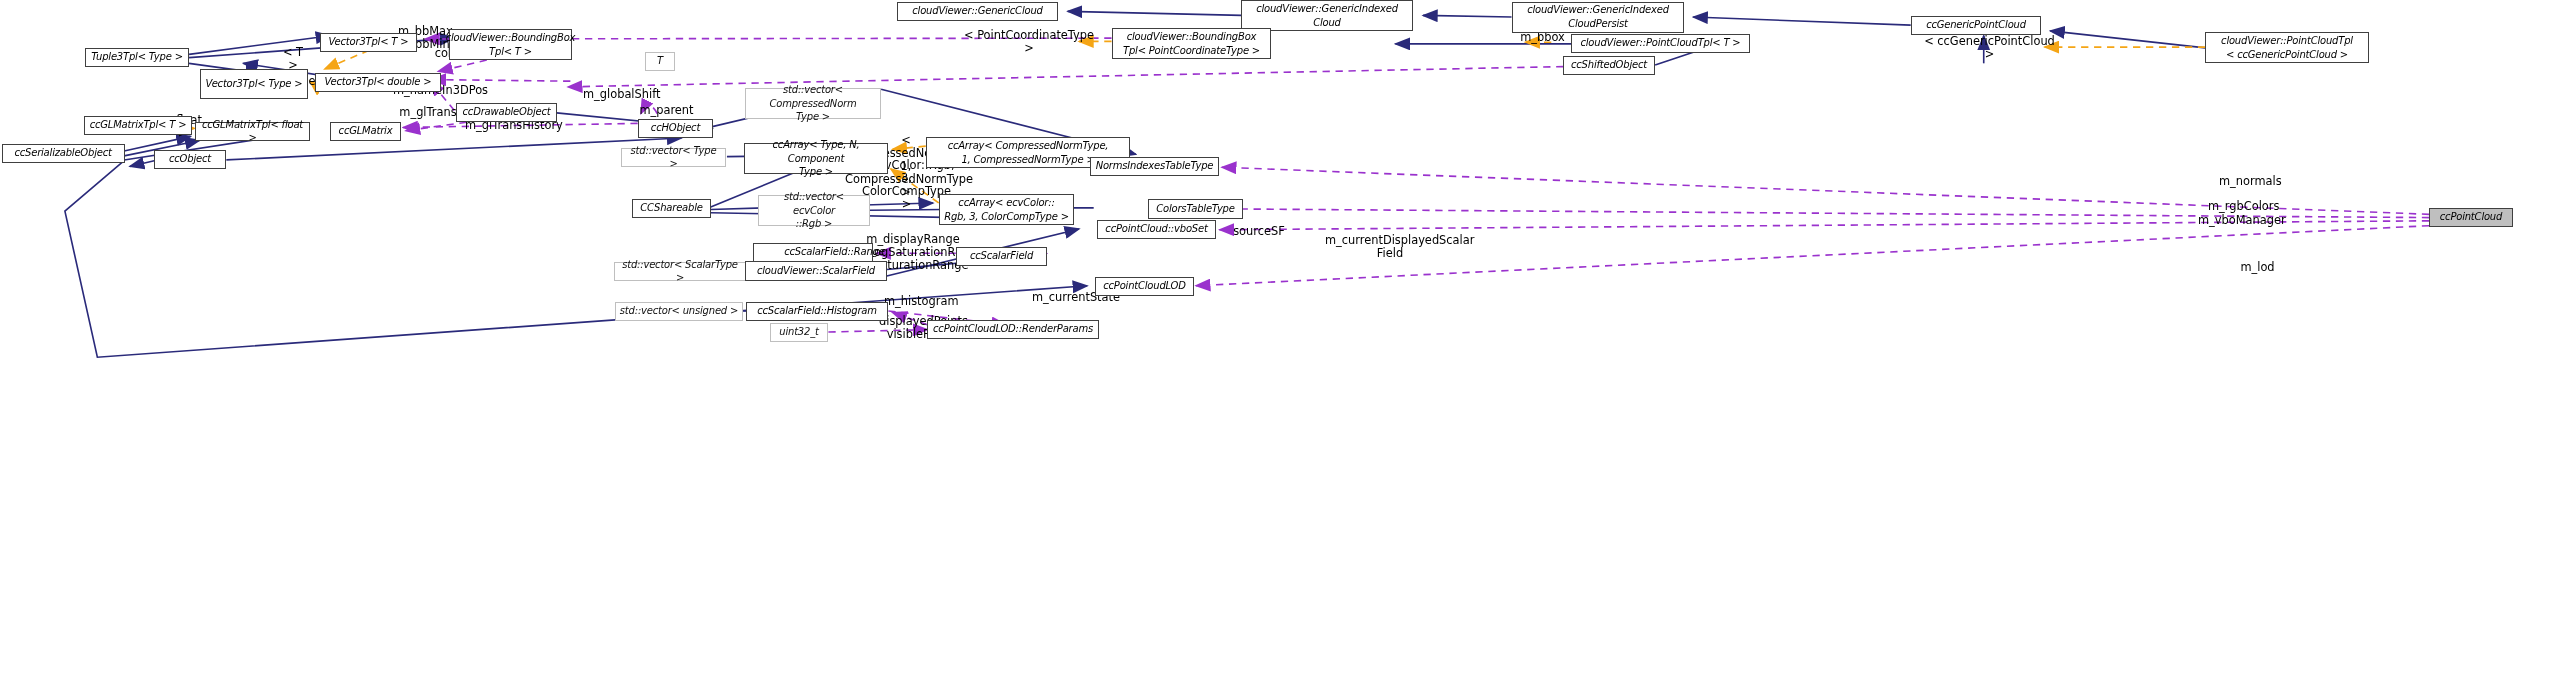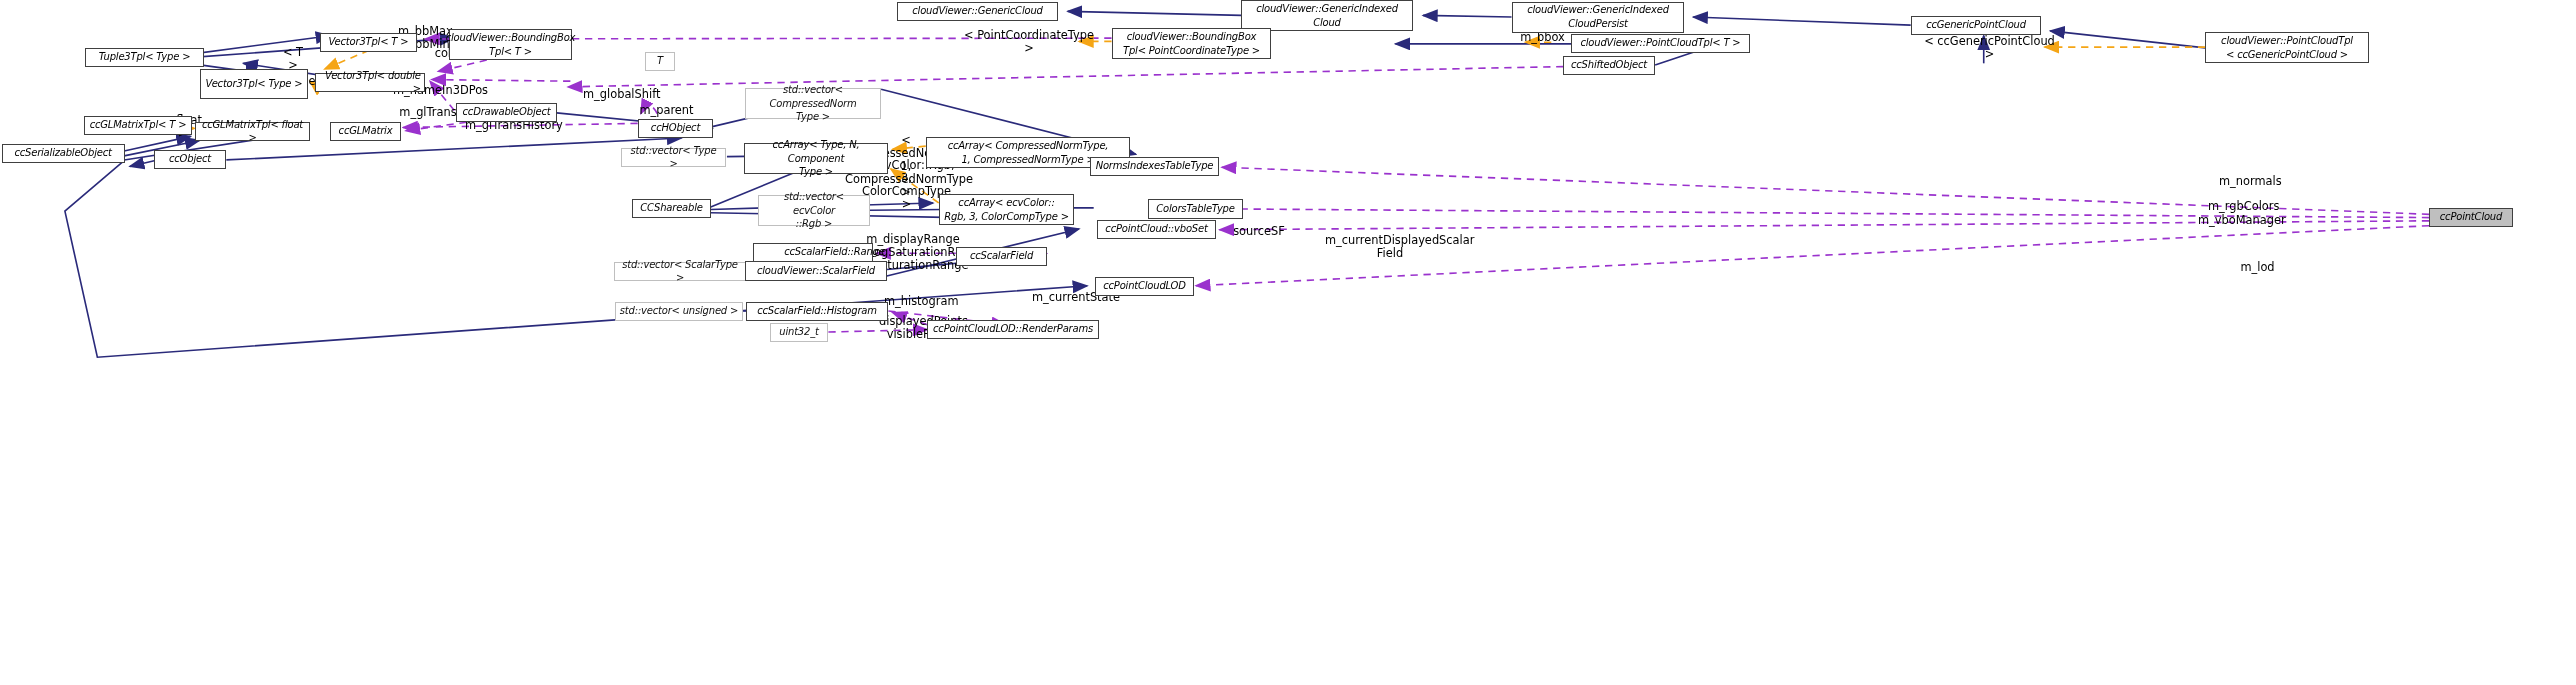--- a/index.html
+++ b/index.html
@@ -137,23 +137,23 @@
 CloudPersist</div>
       <div class="node thick" style="left: 1911px; top: 16px; width: 130px; height: 18.7px;">ccGenericPointCloud</div>
       <div class="node thick" style="left: 2205px; top: 32px; width: 164px; height: 31px;">cloudViewer::PointCloudTpl
 &lt; ccGenericPointCloud &gt;</div>
       <div class="node thick" style="left: 320px; top: 33px; width: 97px; height: 18.7px;">Vector3Tpl&lt; T &gt;</div>
       <div class="node thick" style="left: 449px; top: 29px; width: 123px; height: 31px;">cloudViewer::BoundingBox
 Tpl&lt; T &gt;</div>
       <div class="node thick" style="left: 1112px; top: 28px; width: 159px; height: 31px;">cloudViewer::BoundingBox
 Tpl&lt; PointCoordinateType &gt;</div>
       <div class="node thick" style="left: 1551px; top: 34px; width: 179px; height: 18.7px; margin-left: 20px;">cloudViewer::PointCloudTpl&lt; T &gt;</div>
-      <div class="node thick" style="left: 85px; top: 48px; width: 119px; height: 18.7px;">Tuple3Tpl&lt; Type &gt;</div>
+      <div class="node thick" style="left: 85px; top: 48px; width: 104px; height: 18.7px;">Tuple3Tpl&lt; Type &gt;</div>
       <div class="node thick" style="left: 200px; top: 69px; width: 108px; height: 30px;">Vector3Tpl&lt; Type &gt;</div>
-      <div class="node thick" style="left: 315px; top: 73px; width: 110px; height: 18.7px; text-align: right;">Vector3Tpl&lt; double &gt;</div>
+      <div class="node thick" style="left: 315px; top: 73px; width: 126px; height: 18.7px; text-align: right;">Vector3Tpl&lt; double &gt;</div>
       <div class="node light" style="left: 645px; top: 52px; width: 30px; height: 18.7px;">T</div>
       <div class="node thick" style="left: 1563px; top: 56px; width: 92px; height: 18.7px;">ccShiftedObject</div>
       <div class="node light" style="left: 745px; top: 88px; width: 136px; height: 31px;">std::vector&lt; CompressedNorm
 Type &gt;</div>
       <div class="node thick" style="left: 456px; top: 103px; width: 101px; height: 18.7px;">ccDrawableObject</div>
       <div class="node thick" style="left: 84px; top: 116px; width: 108px; height: 18.7px;">ccGLMatrixTpl&lt; T &gt;</div>
       <div class="node thick" style="left: 195px; top: 122px; width: 115px; height: 18.7px;">ccGLMatrixTpl&lt; float &gt;</div>
       <div class="node thick" style="left: 330px; top: 122px; width: 71px; height: 18.7px;">ccGLMatrix</div>
       <div class="node thick" style="left: 638px; top: 119px; width: 75px; height: 18.7px;">ccHObject</div>
       <div class="node thick" style="left: 926px; top: 137px; width: 204px; height: 31px;">ccArray&lt; CompressedNormType,

